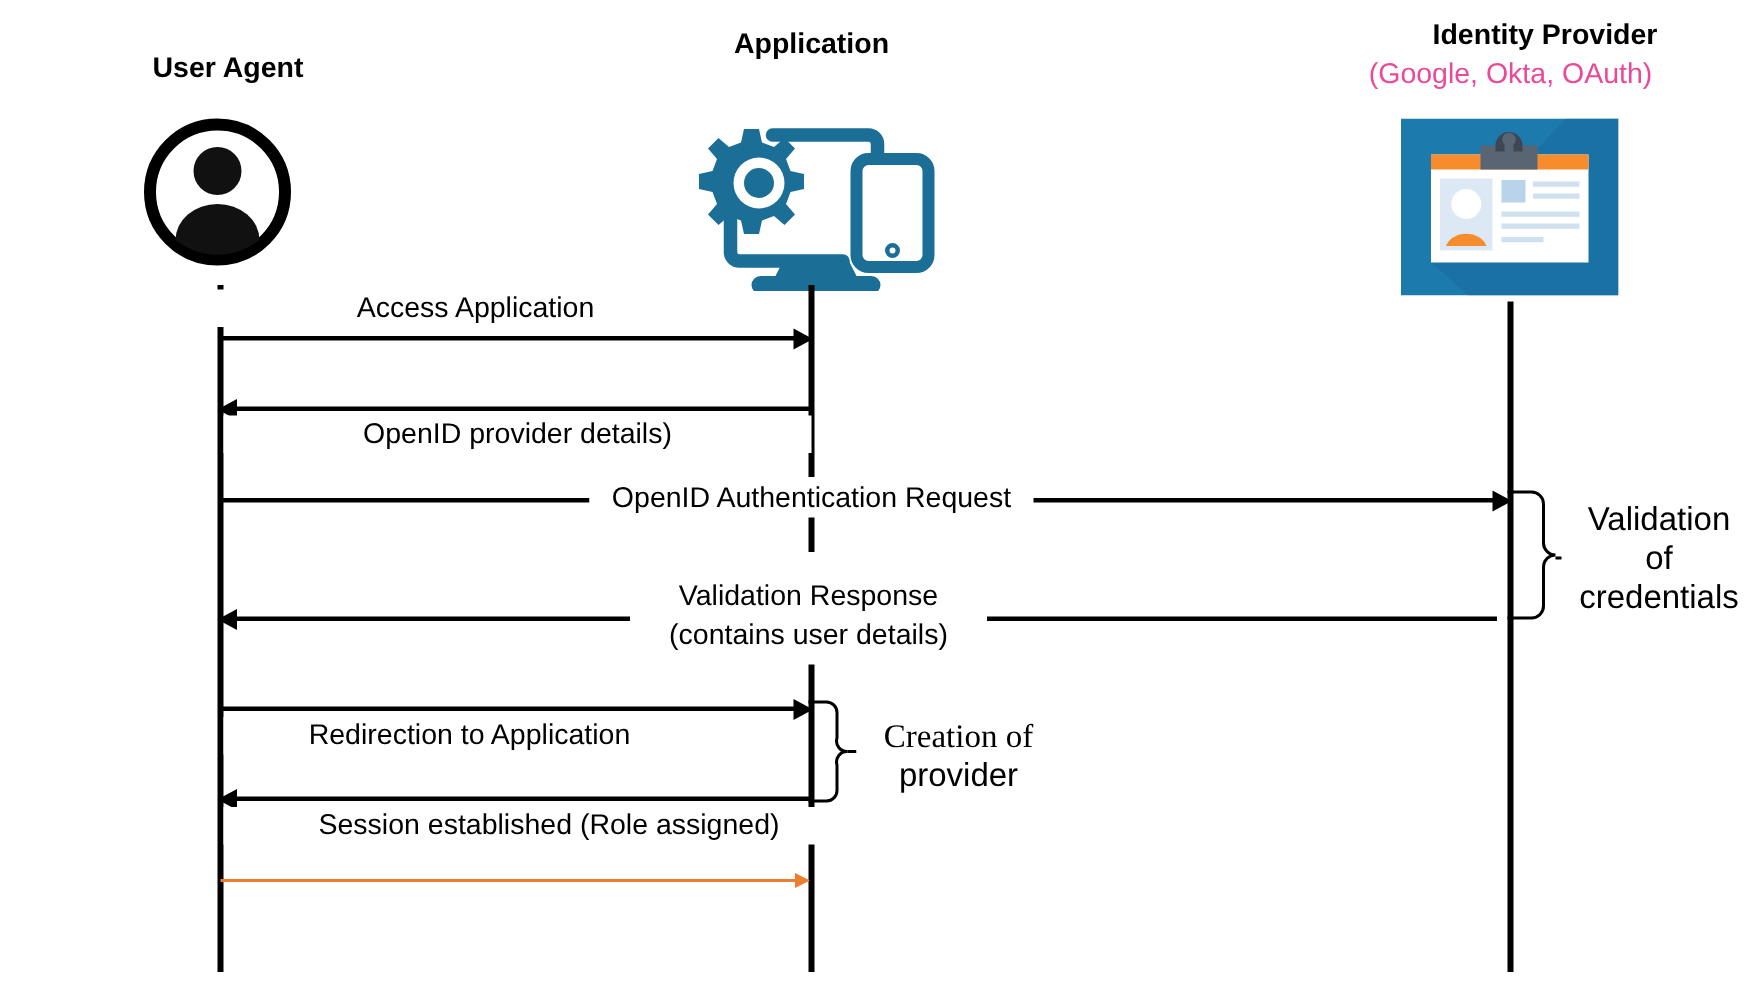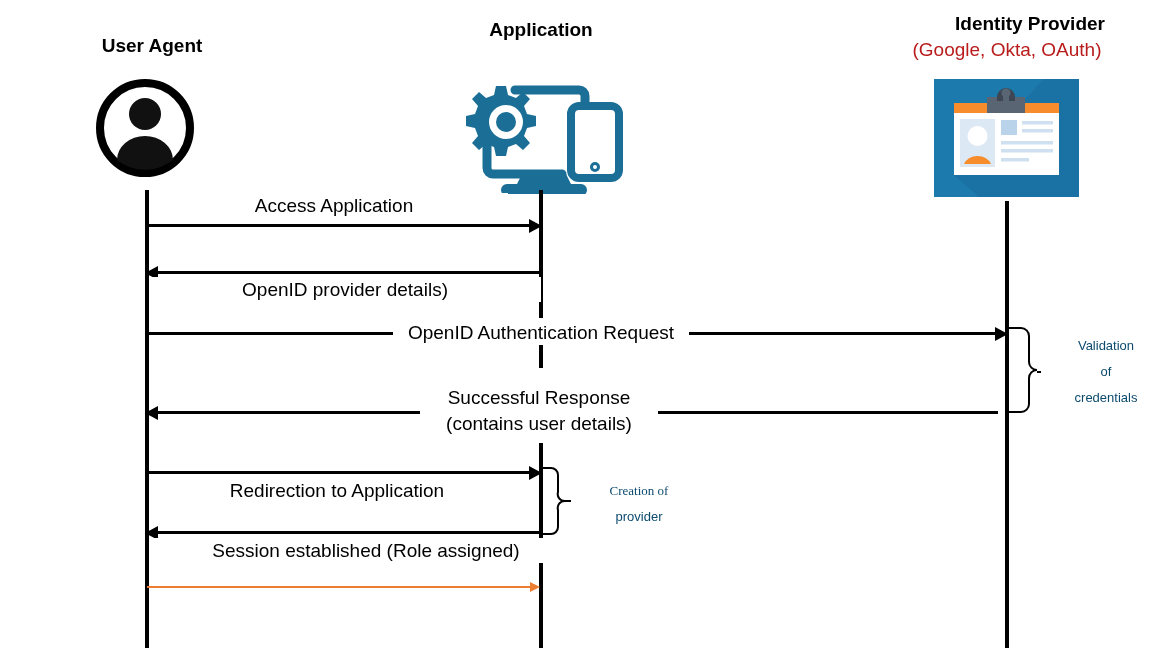--- a/index.html
+++ b/index.html
@@ -29,21 +29,21 @@
     line-height: 23px;
     color: #000000;
     white-space: nowrap;
   }
   .participant-sub {
     position: absolute;
     text-align: center;
     font-weight: normal;
     font-size: 19px;
     line-height: 23px;
-    color: #b91c1c;
+    color: #ec4899;
     white-space: nowrap;
   }
   .participant-icon {
     position: absolute;
   }
 
   
   .lifeline {
     position: absolute;
     background: #000000;
@@ -86,23 +86,23 @@
     position: absolute;
     font-size: 19px;
     line-height: 25px;
     color: #000000;
     text-align: center;
     white-space: nowrap;
     background: #ffffff;
   }
   .note-label {
     position: absolute;
-    font-size: 13px;
+    font-size: 22px;
     line-height: 26px;
-    color: #0c4a6e;
+    color: #000000;
     text-align: center;
     white-space: nowrap;
   }
 
   
   .brace {
     position: absolute;
   }
 
   
@@ -175,52 +175,52 @@
   </div>
 
   <div class="lifeline" style="left:145px; top:190px; height:458px;"></div>
 
   <div class="lifeline" style="left:539px; top:190px; height:128px;"></div>
   <div class="lifeline" style="left:539px; top:344px; height:24px;"></div>
   <div class="lifeline" style="left:539px; top:443px; height:205px;"></div>
 
   <div class="lifeline" style="left:1005px; top:201px; height:447px;"></div>
 
-  <div class="msg-label" style="left:160px; top:193px; width:348px;">Access Application</div>
+  <div class="msg-label" style="left:143px; top:193px; width:348px;">Access Application</div>
   <div class="msg-line" style="left:147px; top:224px; width:385px;"></div>
   <div class="arrowhead right" style="left:529px; top:219px;"></div>
 
   <div class="msg-line" style="left:155px; top:271px; width:386px;"></div>
   <div class="arrowhead left" style="left:145px; top:266px;"></div>
   <div class="msg-label" style="left:149px; top:277px; width:392px;">OpenID provider details)</div>
 
   <div class="msg-line" style="left:147px; top:332px; width:246px;"></div>
   <div class="msg-label" style="left:393px; top:320px; width:296px;">OpenID Authentication Request</div>
   <div class="msg-line" style="left:689px; top:332px; width:309px;"></div>
   <div class="arrowhead right" style="left:995px; top:327px;"></div>
 
-  <div class="msg-label" style="left:436px; top:385px; width:206px;">Successful Response</div>
+  <div class="msg-label" style="left:436px; top:385px; width:206px;">Validation Response</div>
   <div class="msg-line" style="left:155px; top:411px; width:265px;"></div>
   <div class="arrowhead left" style="left:145px; top:406px;"></div>
   <div class="msg-label" style="left:436px; top:411px; width:206px;">(contains user details)</div>
   <div class="msg-line" style="left:658px; top:411px; width:340px;"></div>
 
   <div class="brace" style="left:1003px; top:326px; width:38px; height:92px;">
     <svg class="icon-svg" width="38" height="92" viewBox="0 0 38 92" aria-hidden="true">
       <path d="M2 2 h16 a8 8 0 0 1 8 8 v26 a8 8 0 0 0 8 8 a8 8 0 0 0 -8 8 v26 a8 8 0 0 1 -8 8 h-16" fill="none" stroke="#000000" stroke-width="2"></path>
       <path d="M34 46 h6" fill="none" stroke="#000000" stroke-width="2"></path>
     </svg>
   </div>
   <div class="note-label" style="left:1042px; top:333px; width:128px;">Validation</div>
   <div class="note-label" style="left:1042px; top:359px; width:128px;">of</div>
   <div class="note-label" style="left:1042px; top:385px; width:128px;text-align:center;">credentials</div>
 
   <div class="msg-line" style="left:147px; top:471px; width:385px;"></div>
   <div class="arrowhead right" style="left:529px; top:466px;"></div>
-  <div class="msg-label" style="left:149px; top:478px; width:328px;margin-left:24px;">Redirection to Application</div>
+  <div class="msg-label" style="left:149px; top:478px; width:328px;">Redirection to Application</div>
 
   <div class="msg-line" style="left:155px; top:531px; width:386px;"></div>
   <div class="arrowhead left" style="left:145px; top:526px;"></div>
   <div class="msg-label" style="left:149px; top:538px; width:392px;padding-left:21px;">Session established (Role assigned)</div>
 
   <div class="brace" style="left:537px; top:466px; width:34px; height:70px;">
     <svg class="icon-svg" width="34" height="70" viewBox="0 0 34 70" aria-hidden="true">
       <path d="M2 2 h12 a7 7 0 0 1 7 7 v17 a7 7 0 0 0 7 9 a7 7 0 0 0 -7 9 v17 a7 7 0 0 1 -7 7 h-12" fill="none" stroke="#000000" stroke-width="2"></path>
       <path d="M28 35 h6" fill="none" stroke="#000000" stroke-width="2"></path>
     </svg>

